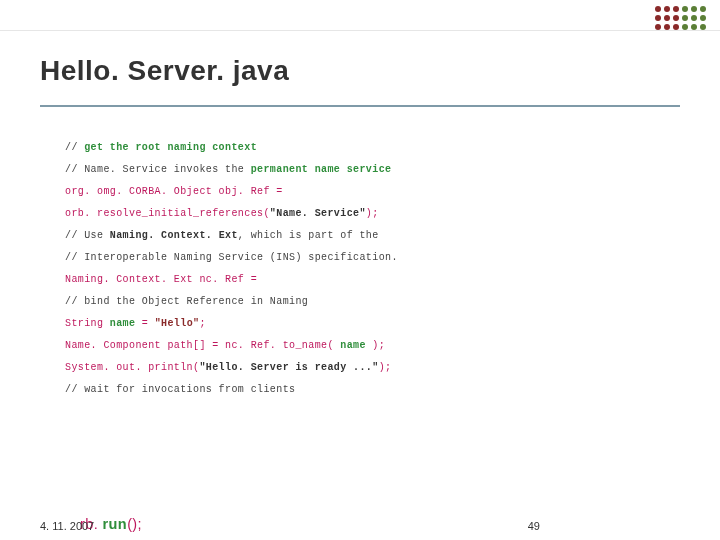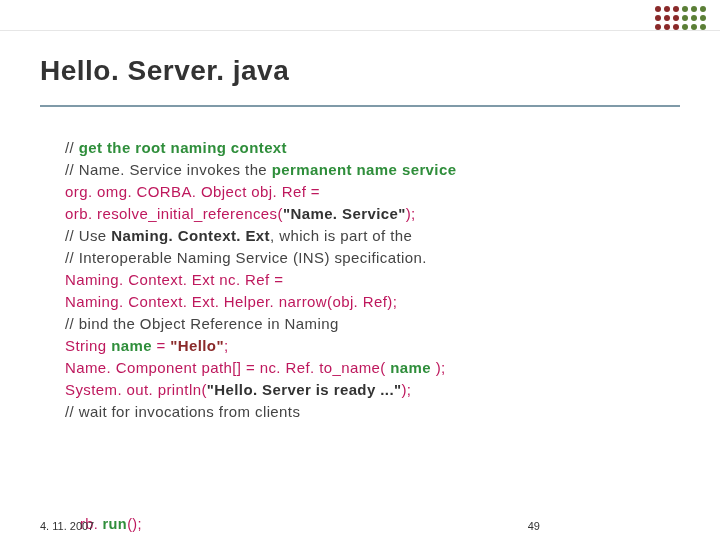--- a/index.html
+++ b/index.html
@@ -41,22 +41,22 @@
     color: #333;
     letter-spacing: 0.5px;
   }
   .title-rule {
     margin: 10px 40px 0 40px;
     height: 2px;
     background: #7f9aa8;
   }
   .code-area {
     margin: 30px 30px 0 65px;
-    font-family: Liberation Sans, sans-serif;
-    font-size: 15px;
+    font-family: Liberation Mono, monospace;
+    font-size: 10px;
     line-height: 22px;
     color: #444;
     letter-spacing: 0.4px;
     white-space: nowrap;
   }
   .code-line { display: block; }
   .cmt { color: #444; }
   .green { color: #2f8e3b; font-weight: bold; }
   .bold { font-weight: bold; color: #333; }
   .maroon { color: #8a2a2a; font-weight: bold; }
@@ -116,21 +116,20 @@
 <div class="title-rule"></div>
 
 <div class="code-area">
   <span class="code-line"><span class="cmt">// </span><span class="green">get the root naming context</span></span>
   <span class="code-line"><span class="cmt">// Name. Service invokes the </span><span class="green">permanent name service</span></span>
   <span class="code-line grey">org. omg. CORBA. Object obj. Ref =</span>
   <span class="code-line"><span class="grey">        orb. resolve_initial_references(</span><span class="bold">"Name. Service"</span><span class="grey">);</span></span>
   <span class="code-line"><span class="cmt">// Use </span><span class="bold">Naming. Context. Ext</span><span class="cmt">, which is part of the</span></span>
   <span class="code-line cmt">// Interoperable Naming Service (INS) specification.</span>
   <span class="code-line grey">Naming. Context. Ext nc. Ref =</span>
-  <span class="code-line grey">        Naming. Context. Ext. Helper. narrow(obj. Ref);</span>
   <span class="code-line cmt">// bind the Object Reference in Naming</span>
   <span class="code-line"><span class="grey">String </span><span class="green">name</span><span class="grey"> = </span><span class="maroon">"Hello"</span><span class="grey">;</span></span>
   <span class="code-line"><span class="grey">Name. Component path[] = nc. Ref. to_name( </span><span class="green">name</span><span class="grey"> );</span></span>
   <span class="code-line"><span class="grey">System. out. println(</span><span class="bold">"Hello. Server is ready ..."</span><span class="grey">);</span></span>
   <span class="code-line cmt">// wait for invocations from clients</span>
 </div>
 
 <div class="orb-run">
   <span class="grey">rb. </span><span class="green">run</span><span class="grey">();</span>
 </div>

